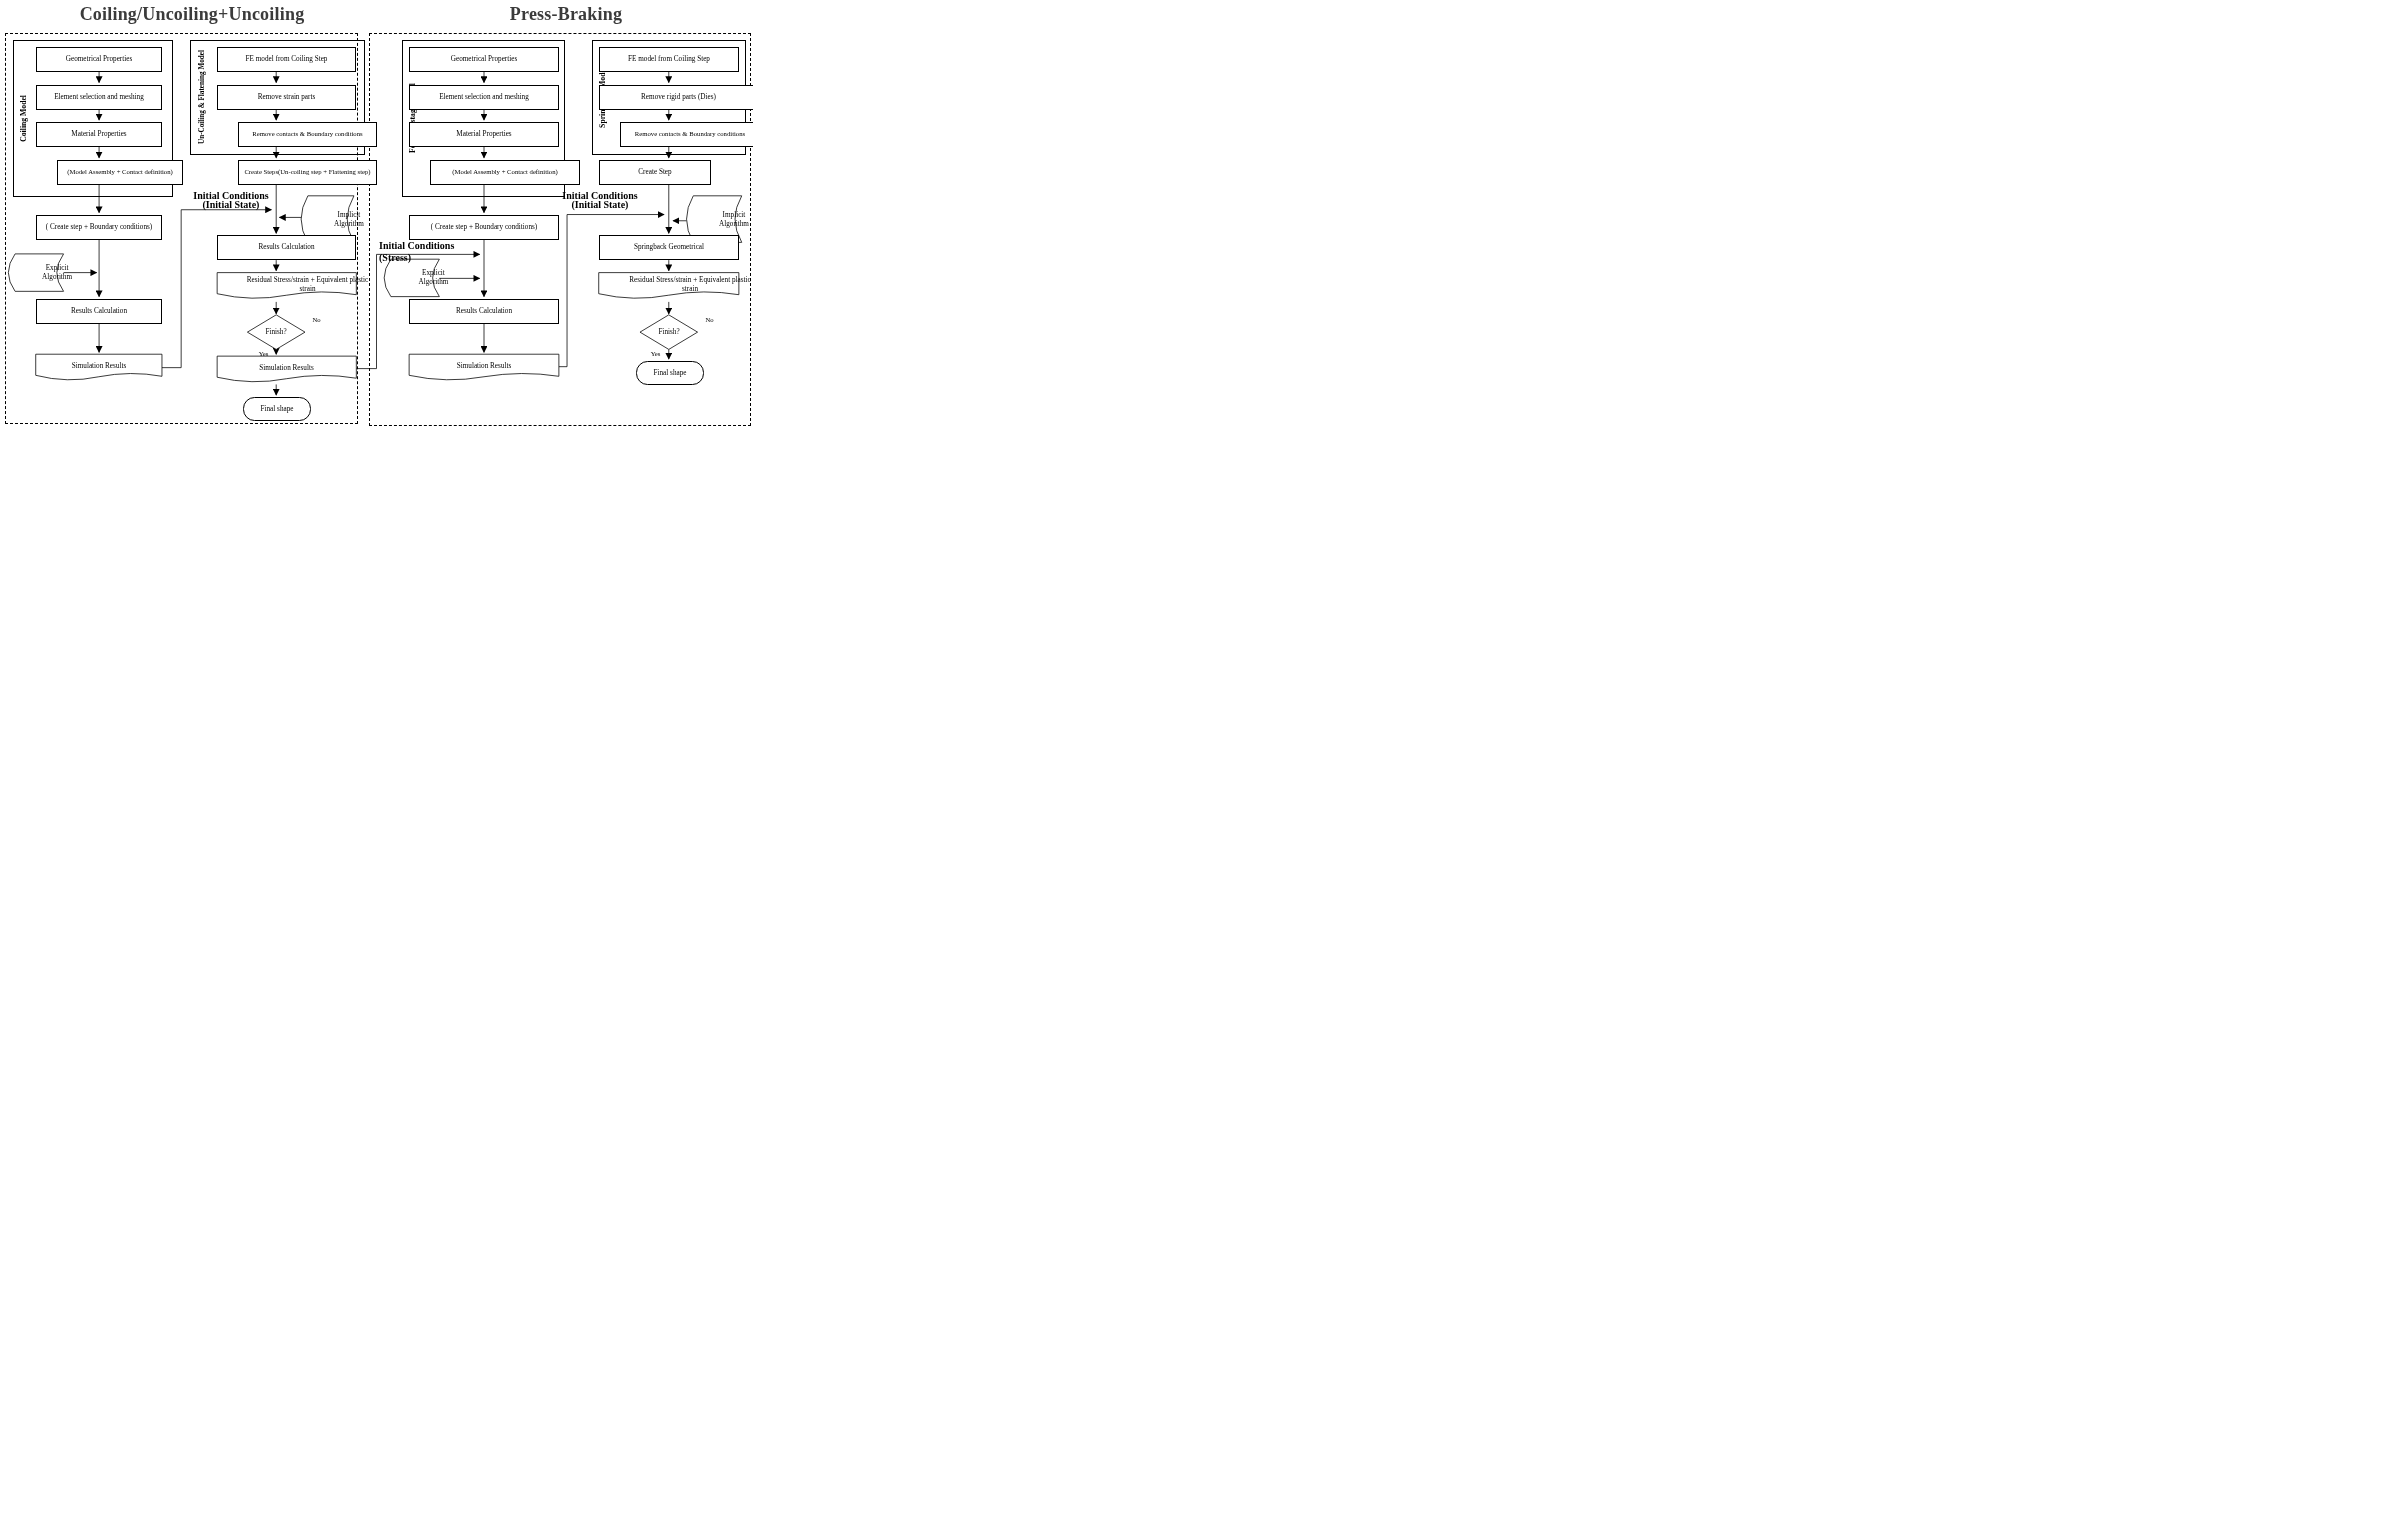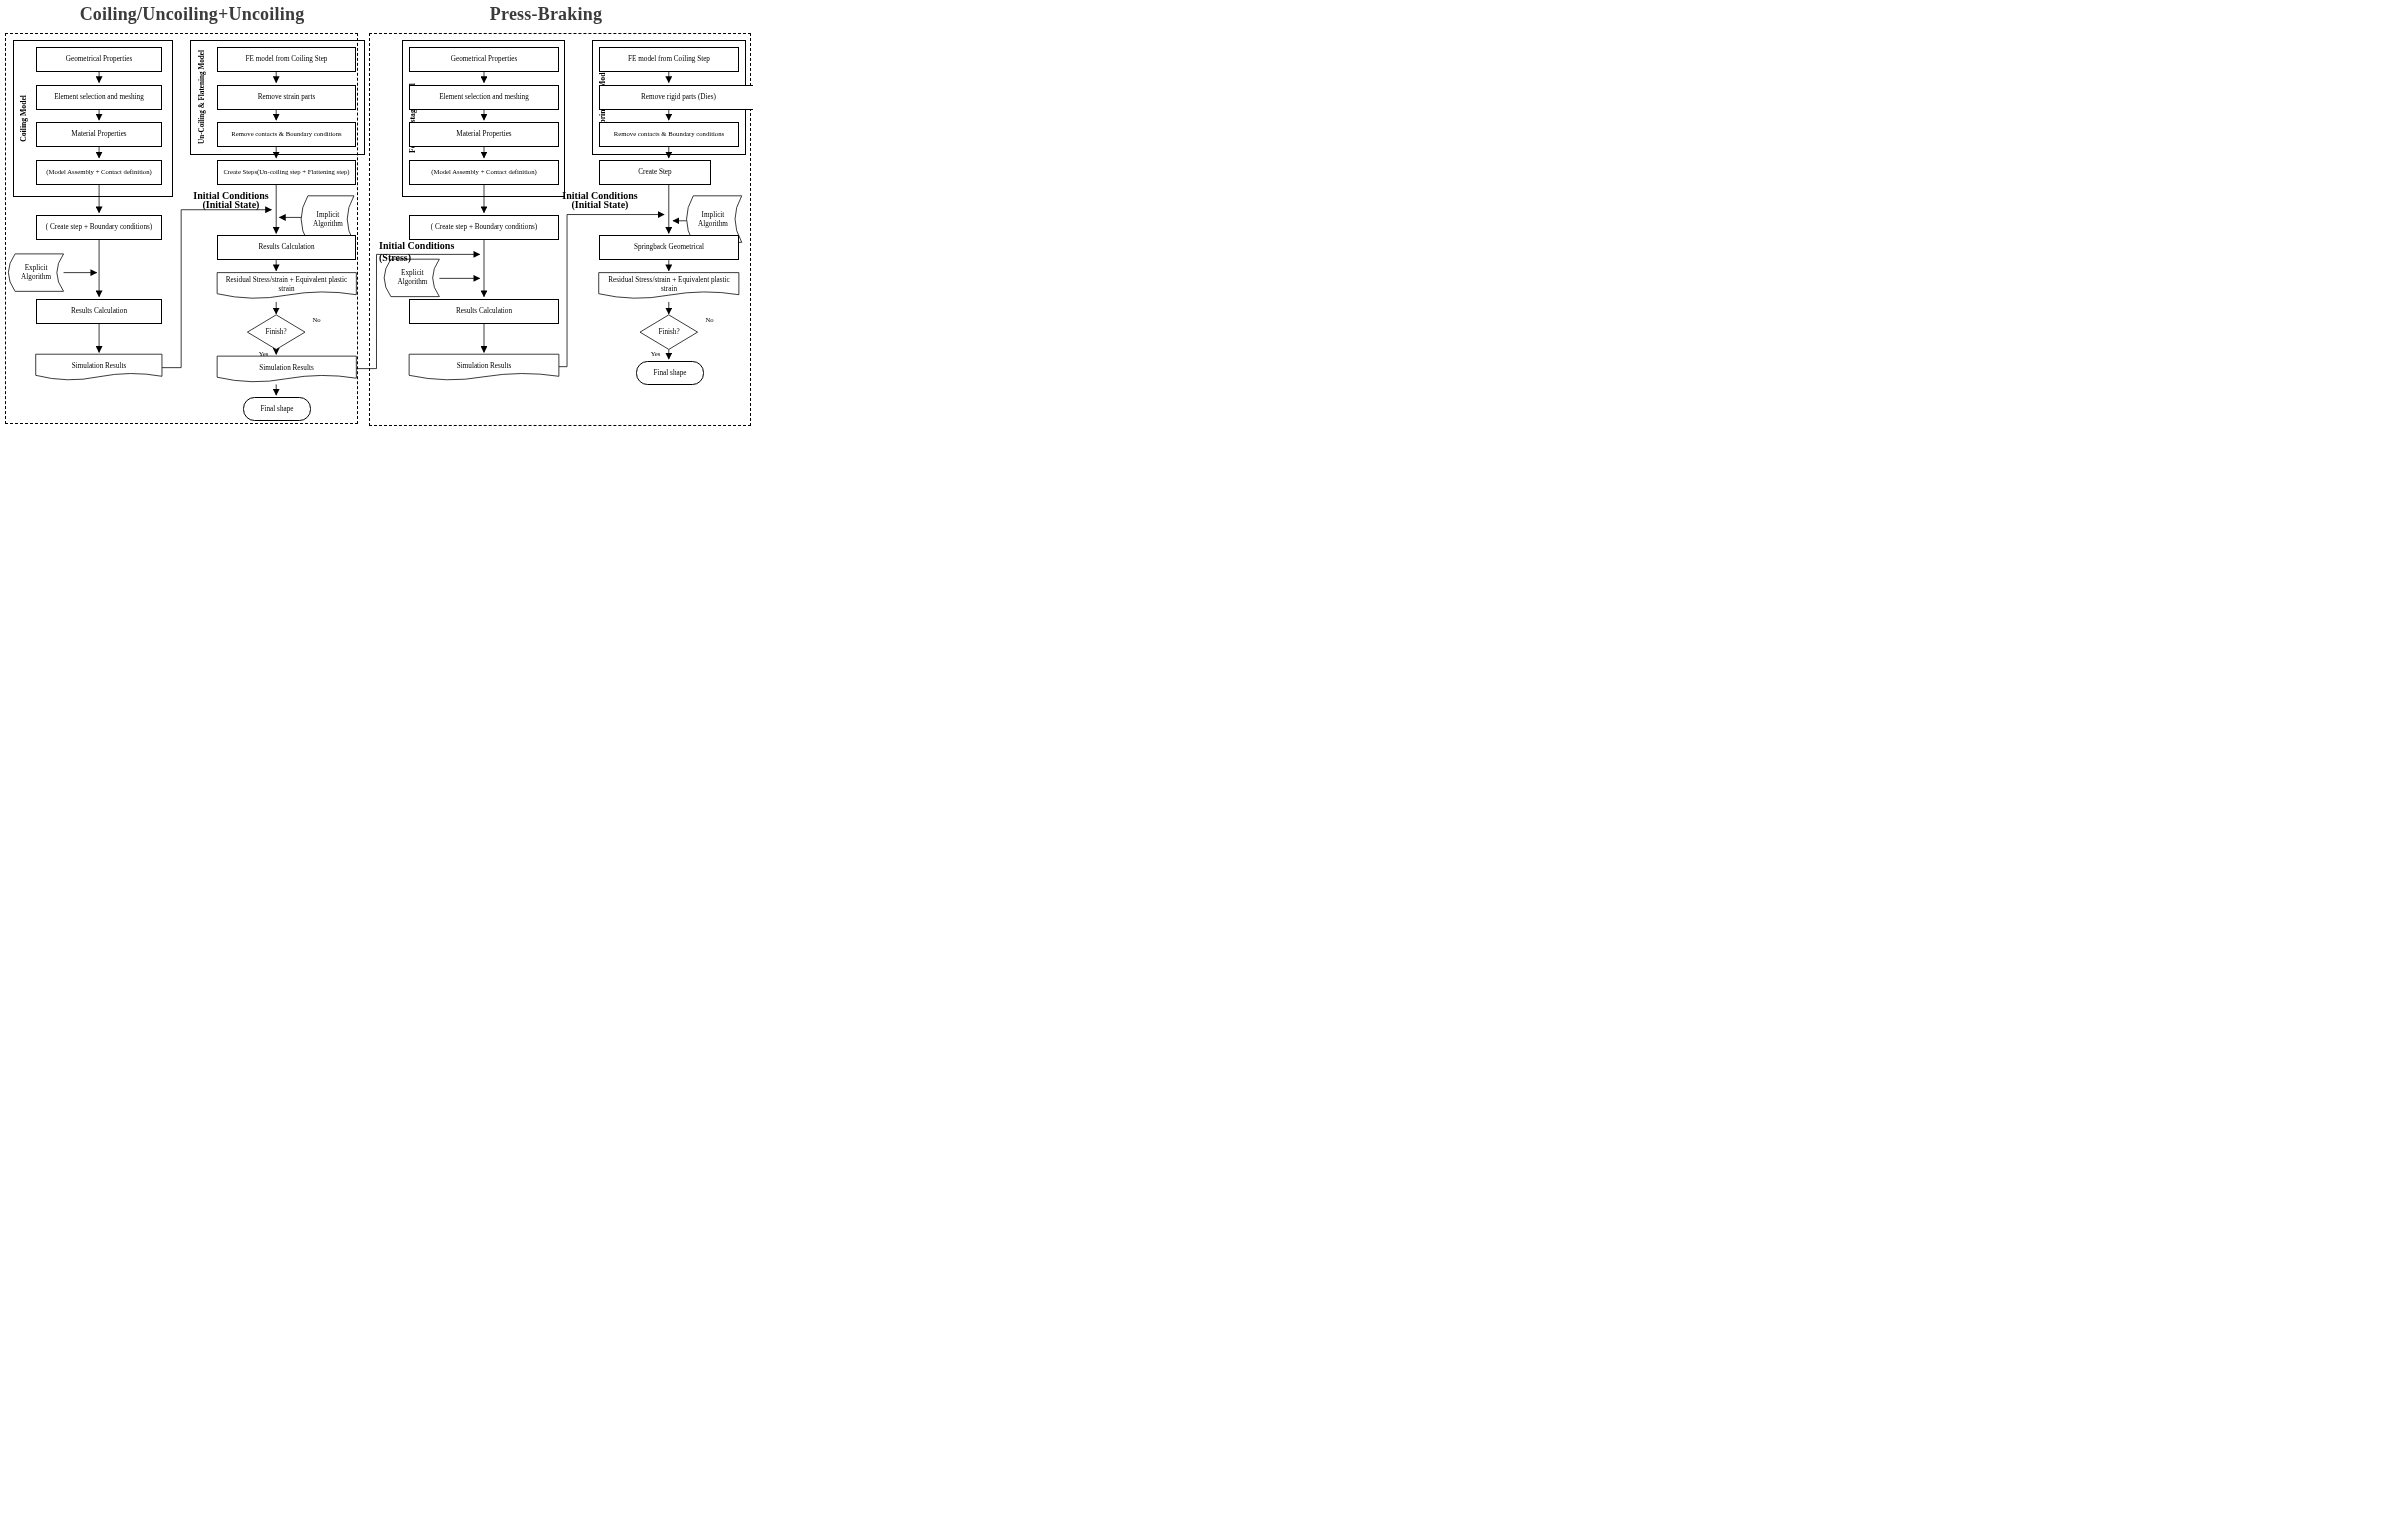--- a/index.html
+++ b/index.html
@@ -5,41 +5,41 @@
   html,body{margin:0;padding:0;background:#fff;}
   .canvas{position:relative;width:753px;height:431px;background:#ffffff;
           font-family:"Liberation Serif","DejaVu Serif",serif;color:#000;overflow:hidden;}
   .title{position:absolute;font-weight:bold;font-size:18px;color:#3b3b3b;text-align:center;
          letter-spacing:0.2px;}
   .dashedbox{position:absolute;border:1.4px dashed #000;box-sizing:border-box;}
   .group{position:absolute;border:1px solid #000;box-sizing:border-box;background:transparent;}
   .box{position:absolute;border:0.7px solid #000;box-sizing:border-box;background:#fff;
        display:flex;align-items:center;justify-content:center;text-align:center;
        font-size:7.2px;line-height:1.25;padding:1px 3.8px;}
-  .sm{font-size:6.7px;}
+  .sm{font-size:6.7px;margin-left:21px;}
   .shapetext{position:absolute;display:flex;align-items:center;justify-content:center;
        text-align:center;font-size:7.2px;line-height:1.25;background:transparent;}
   .vlabel{position:absolute;display:flex;align-items:center;justify-content:center;
        font-weight:bold;font-size:7.7px;}
   .vlabel span{writing-mode:vertical-rl;transform:rotate(180deg);white-space:nowrap;}
   .ic{position:absolute;font-weight:bold;font-size:10px;text-align:center;line-height:1.2;}
   .branch{position:absolute;font-size:6.7px;text-align:center;}
   .terminator{position:absolute;border:0.7px solid #000;border-radius:11.5px;background:#fff;
        display:flex;align-items:center;justify-content:center;font-size:7.2px;}
   svg{position:absolute;left:0;top:0;}
   .ln{stroke:#000;stroke-width:1.6;fill:none;}
   .shape{stroke:#000;stroke-width:1.6;fill:#fff;}
 </style>
 </head>
 <body>
 
 <div class="canvas">
 
   <div class="title" style="left:48px;top:3.8px;width:288px;">Coiling/Uncoiling+Uncoiling</div>
-  <div class="title" style="left:402px;top:3.8px;width:288px;">Press-Braking</div>
+  <div class="title" style="left:422px;top:3.8px;width:288px;">Press-Braking</div>
 
   <div class="dashedbox" style="left:5.3px;top:33px;width:353px;height:391px;"></div>
   <div class="dashedbox" style="left:369px;top:33px;width:382px;height:393px;"></div>
 
   <div class="group" style="left:13px;top:40px;width:160px;height:157px;"></div>
   <div class="group" style="left:190px;top:40px;width:175px;height:115px;"></div>
   <div class="group" style="left:402px;top:40px;width:163px;height:157px;"></div>
   <div class="group" style="left:592px;top:40px;width:154px;height:115px;"></div>
 
   <svg width="753" height="431" viewBox="0 0 1568 898">

